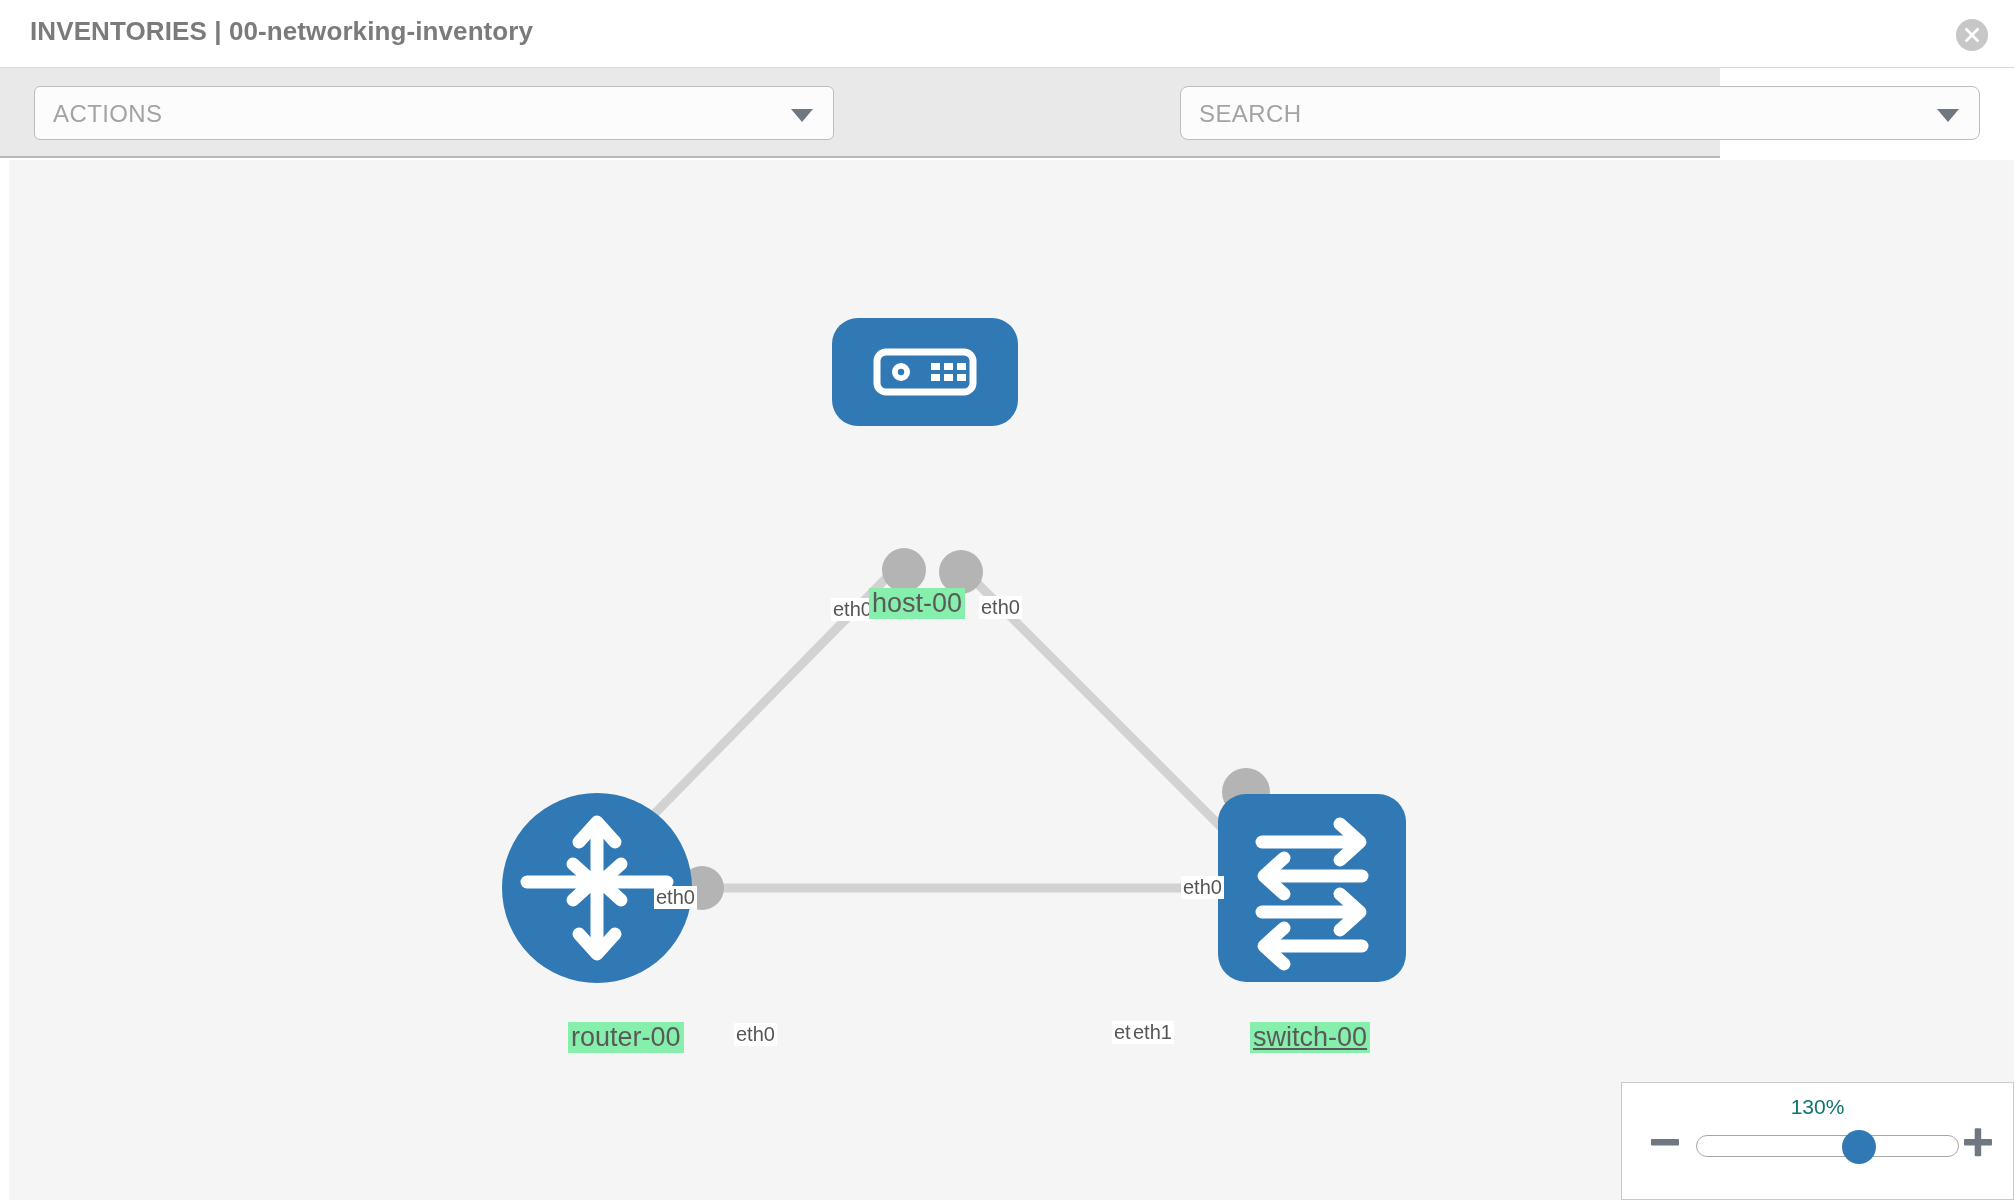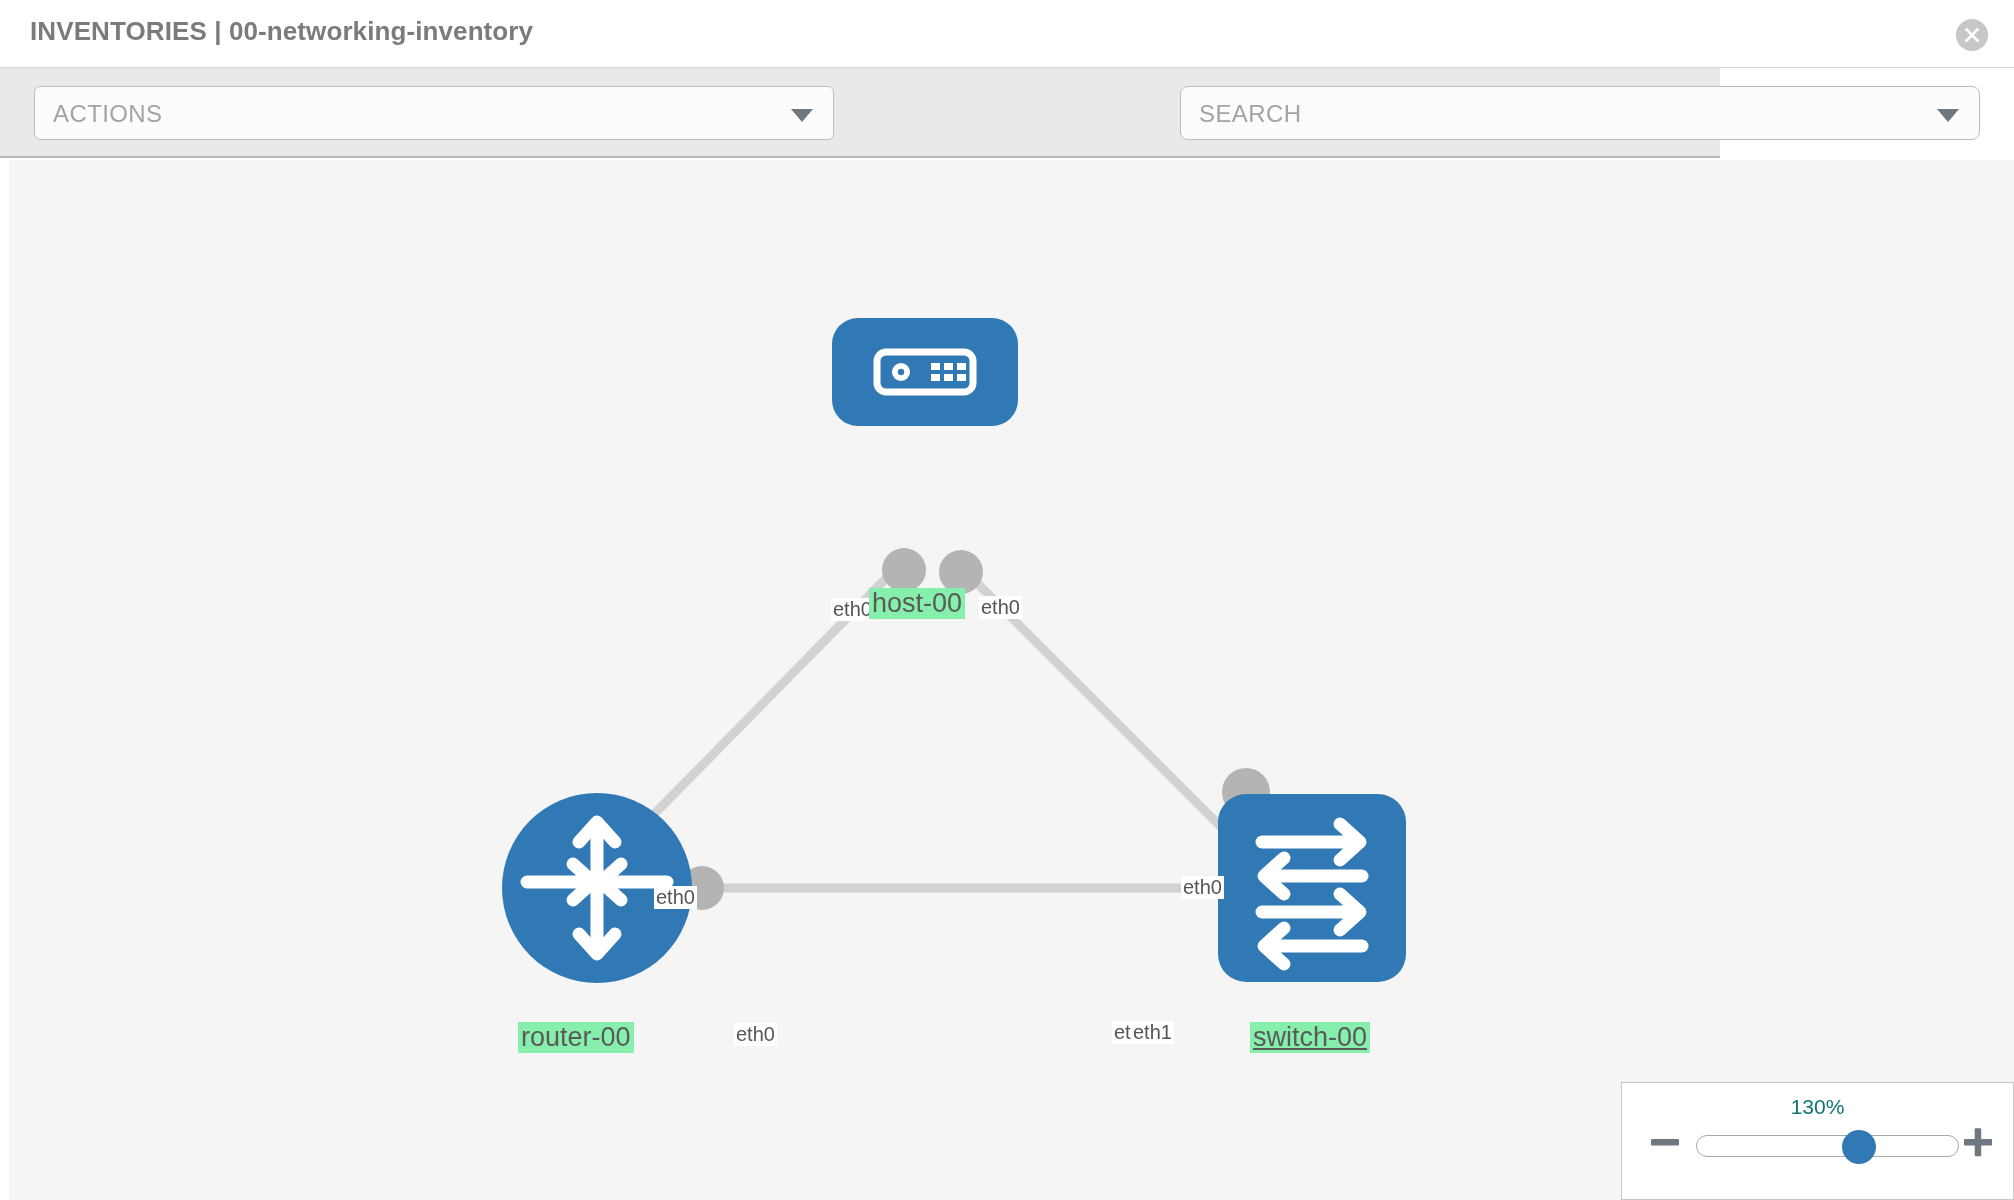--- a/index.html
+++ b/index.html
@@ -302,21 +302,21 @@
     <span class="iface-label" style="left:1172px; top:716px;">eth0</span>
 
     <span class="iface-label" style="left:725px; top:863px;">eth0</span>
 
     <span class="iface-label" style="left:1103px; top:861px;">eth</span>
 
     <span class="iface-label" style="left:1122px; top:861px;">eth1</span>
 
     <span class="node-label" style="left:860px; top:428px;">host-00</span>
 
-    <span class="node-label" style="left:509px; top:862px;text-align:center;">router-00</span>
+    <span class="node-label" style="left:559px; top:862px;text-align:center;">router-00</span>
 
     <span class="node-label" style="left:1241px; top:862px;text-decoration:underline;">switch-00</span>
   </div>
 
   <div class="zoom-panel">
     <div class="zoom-value">130%</div>
 
     <div class="zoom-minus">
       <svg width="34" height="34" viewBox="0 0 34 34" aria-hidden="true">
         <rect x="3" y="14" width="28" height="6.5" rx="1" fill="#6f7780"></rect>

